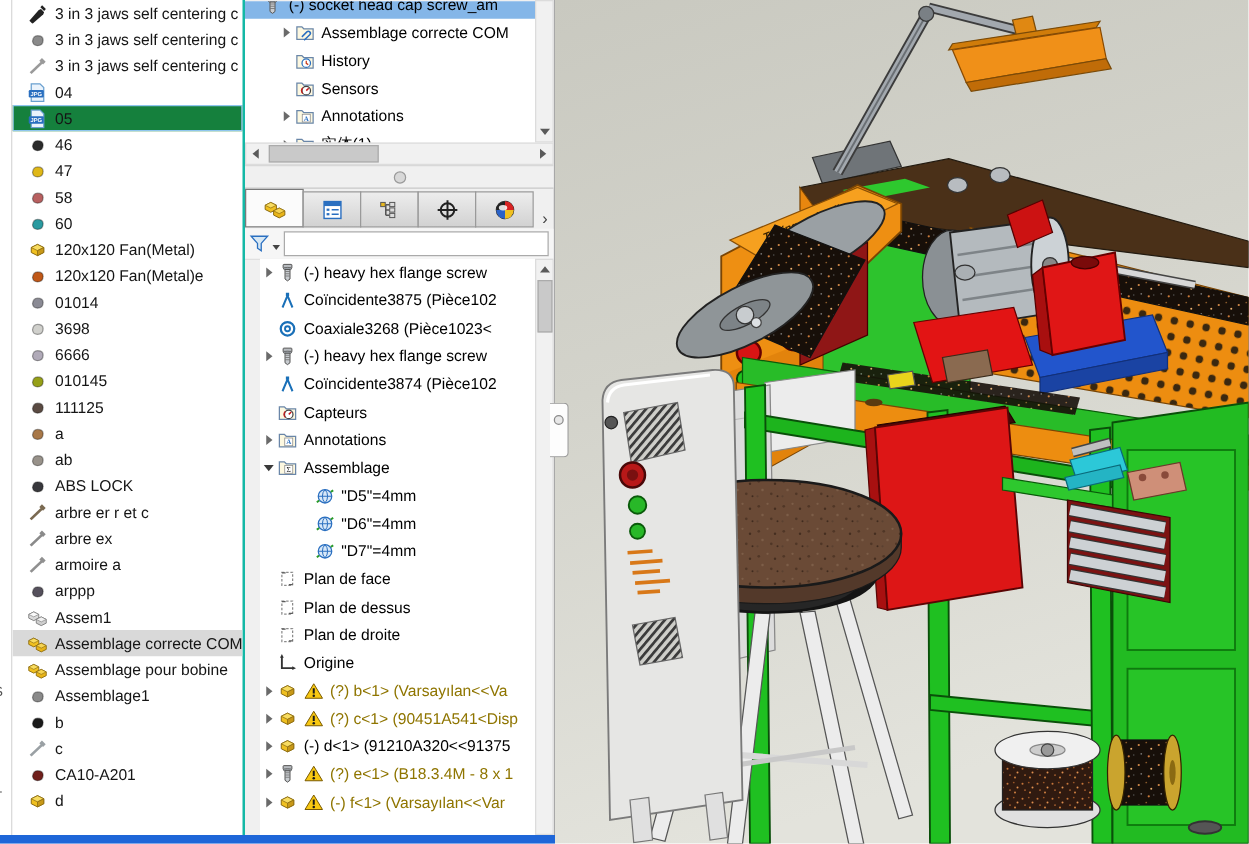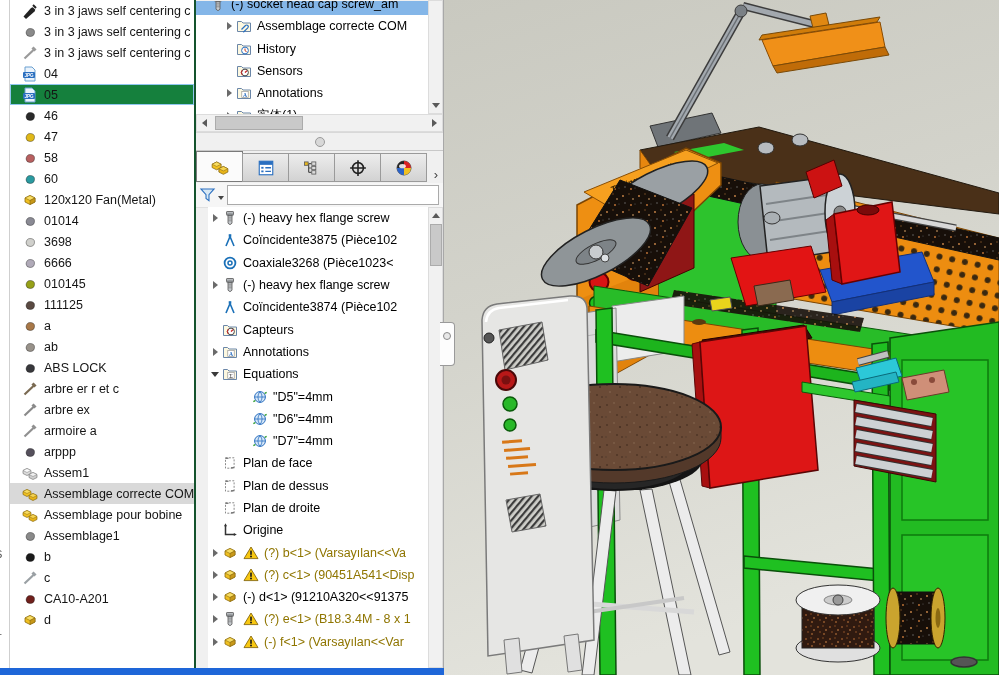--- a/index.html
+++ b/index.html
@@ -4,21 +4,21 @@
 <style>
   html,body{margin:0;padding:0}
   body{width:999px;height:675px;overflow:hidden;position:relative;
        font-family:"Liberation Sans",sans-serif;background:#fff;font-size:12.5px}
   
   #left-strip{position:absolute;left:0;top:0;width:9px;height:668px;background:#fff;
               border-right:1px solid #cfcfcf;overflow:hidden}
   #left-strip .frag{position:absolute;left:-5px;color:#555;font-size:11px}
   
   #file-panel{position:absolute;left:10px;top:0;width:184px;height:668px;background:#fff;
-              border-right:2px solid #14532d;overflow:hidden}
+              border-right:2px solid #14b8a6;overflow:hidden}
   .frow{height:21px;display:flex;align-items:center;padding-left:12px;white-space:nowrap;color:#151515}
   .frow .icon{width:17px;flex:0 0 17px;margin-right:5px}
   .icon svg{width:16px;height:16px;display:block}
   .sel-blue{background:#15803d;box-shadow:inset 0 0 0 1px #8fc6ef}
   .sel-gray{background:#d9d9d9}
   
   #mid-panel{position:absolute;left:196px;top:0;width:247px;height:668px;background:#f0f0f0;
              border-right:1px solid #a8a8a8;overflow:hidden}
   .tree{background:#fff;overflow:hidden;position:relative}
   #tree-top{position:absolute;left:0;top:1px;width:232px;height:114px}
@@ -285,20 +285,28 @@
       </div>
       <div class="frow">
         <span class="icon">
           <svg viewBox="0 0 16 16">
             <use href="#i-part"></use>
           </svg>
         </span>
         <span>120x120 Fan(Metal)</span>
       </div>
       <div class="frow">
+        <span class="icon" style="color: rgb(192, 88, 24);">
+          <svg viewBox="0 0 16 16">
+            <use href="#i-blob"></use>
+          </svg>
+        </span>
+        <span>120x120 Fan(Metal)e</span>
+      </div>
+      <div class="frow">
         <span class="icon" style="color: rgb(138, 138, 148);">
           <svg viewBox="0 0 16 16">
             <use href="#i-blob"></use>
           </svg>
         </span>
         <span>01014</span>
       </div>
       <div class="frow">
         <span class="icon" style="color: rgb(208, 208, 204);">
           <svg viewBox="0 0 16 16">
@@ -652,21 +660,21 @@
           </span>
           <span>Annotations</span>
         </div>
         <div class="trow">
           <span class="exp d"></span>
           <span class="icon">
             <svg viewBox="0 0 16 16">
               <use href="#i-f-eq"></use>
             </svg>
           </span>
-          <span>Equations</span>
+          <span>Assemblage</span>
         </div>
         <div class="trow">
           <span class="ind2"></span>
           <span class="exp"></span>
           <span class="icon">
             <svg viewBox="0 0 16 16">
               <use href="#i-globe"></use>
             </svg>
           </span>
           <span>"D5"=4mm</span>

